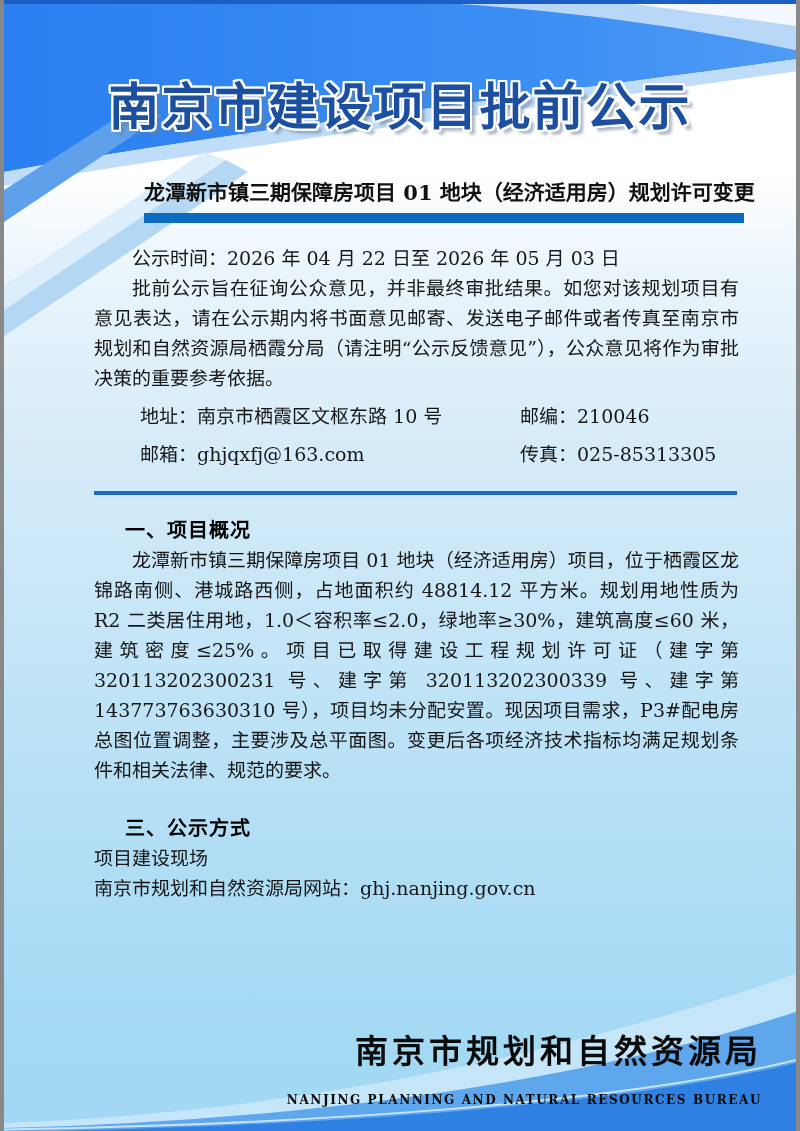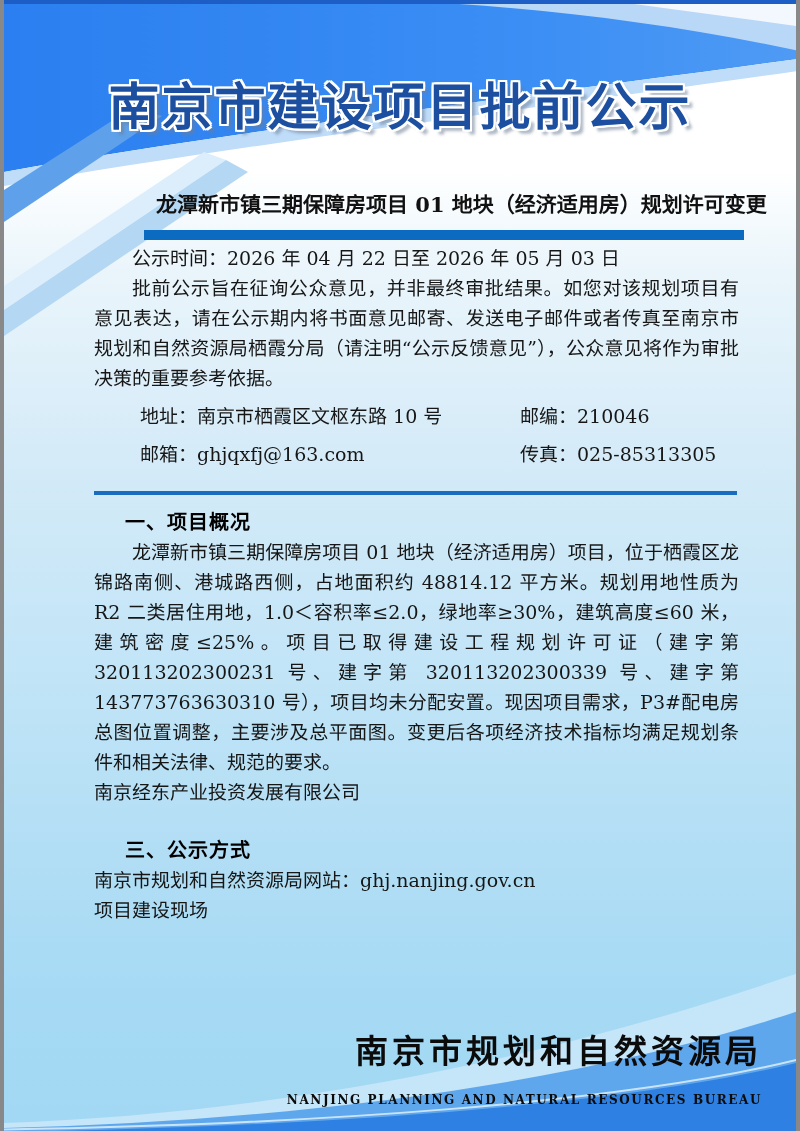--- a/index.html
+++ b/index.html
@@ -14,39 +14,39 @@
 
   .title{
     position:absolute;top:66px;left:0;width:100%;text-align:center;
     font-size:51px;font-weight:bold;letter-spacing:2px;color:#1d4fa0;
     text-shadow:-2px -2px 0 #fff,2px -2px 0 #fff,-2px 2px 0 #fff,2px 2px 0 #fff,
                  0 -2px 0 #fff,0 2px 0 #fff,-2px 0 0 #fff,2px 0 0 #fff,
                  5px 5px 3px rgba(110,125,150,.55);
     white-space:nowrap;
   }
   .subtitle-wrap{position:absolute;top:176px;left:140px;right:52px;text-align:center;}
-  .subtitle{font-size:21px;font-weight:bold;color:#111;margin:12px;white-space:nowrap;}
+  .subtitle{font-size:21px;font-weight:bold;color:#111;margin:0;white-space:nowrap;}
   .subtitle-bar{height:10px;background:#0b6bc0;margin-top:7px;}
 
   .content{
     position:absolute;top:243px;left:90px;right:57px;
     font-size:19px;line-height:30px;color:#161616;text-align:justify;
   }
   .indent{text-indent:2em;}
   .para{margin:0;}
   .contact-row{display:flex;margin:8px;}
   .contact-col1{flex:0 0 390px;padding-left:2em;box-sizing:border-box;}
   .contact-col2{flex:1;padding-left:28px;}
   .divider{height:4px;background:#1b6cc1;margin-top:22px;margin-right:2px;}
   .sec-heading{
     font-family:"DejaVu Sans","Liberation Sans",sans-serif;
     font-weight:bold;font-size:20px;color:#000;padding-left:1.55em;
     letter-spacing:1px;
   }
-  .h1{margin-top:12px;}
+  .h1{margin-top:20px;}
   .h2{margin-top:36px;}
   .h3{margin-top:28px;}
   .plain-line{margin:0;}
 
   .footer-text{position:absolute;right:34px;bottom:24px;text-align:right;color:#0b0b0b;}
   .footer-cn{font-size:33px;font-weight:bold;letter-spacing:4px;white-space:nowrap;}
   .footer-en{font-size:12px;font-weight:bold;letter-spacing:1.6px;margin-top:20px;white-space:nowrap;}
 </style>
 </head>
 <body>
@@ -97,25 +97,24 @@
     <div class="contact-row">
       <div class="contact-col1"><span>邮箱：</span><span>ghjqxfj@163.com</span></div>
       <div class="contact-col2"><span>传真：</span><span>025-85313305</span></div>
     </div>
 
     <div class="divider"></div>
 
     <div class="sec-heading h1">一、项目概况</div>
     <p class="para indent">龙潭新市镇三期保障房项目 01 地块（经济适用房）项目，位于栖霞区龙锦路南侧、港城路西侧，占地面积约 48814.12 平方米。规划用地性质为 R2 二类居住用地，1.0＜容积率≤2.0，绿地率≥30%，建筑高度≤60 米，建筑密度≤25%。项目已取得建设工程规划许可证（建字第 320113202300231 号、建字第 320113202300339 号、建字第 143773763630310 号），项目均未分配安置。现因项目需求，P3#配电房总图位置调整，主要涉及总平面图。变更后各项经济技术指标均满足规划条件和相关法律、规范的要求。</p>
 
-    <p class="para plain-line">南京经东产业投资发展有限公司</p>
 
     <div class="sec-heading h3">三、公示方式</div>
+    <p class="para plain-line">项目建设现场</p>
     <p class="para plain-line">南京市规划和自然资源局网站：ghj.nanjing.gov.cn</p>
-    <p class="para plain-line">项目建设现场</p>
 
   </div>
 
   <svg class="ftr-svg" width="800" height="160" viewBox="0 0 800 160" aria-hidden="true">
     <path d="M0,152 C250,143 520,98 800,0 L800,160 L0,160 Z" fill="#c5e5f8"></path>
     <path d="M0,157 C300,150 590,110 800,38 L800,160 L0,160 Z" fill="#5fa7ec"></path>
     <path d="M0,161 C300,156 620,136 800,90 L800,160 L0,160 Z" fill="#2e80e3"></path>
     <path d="M0,158.5 C300,153.5 620,133 800,87" fill="none" stroke="#dceffb" stroke-width="2" opacity="0.85"></path>
   </svg>
 

